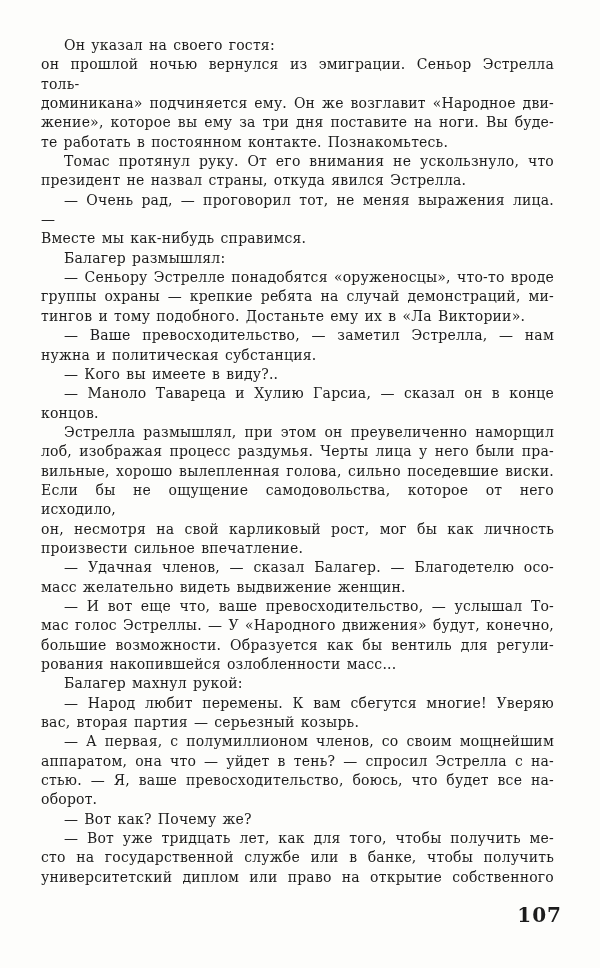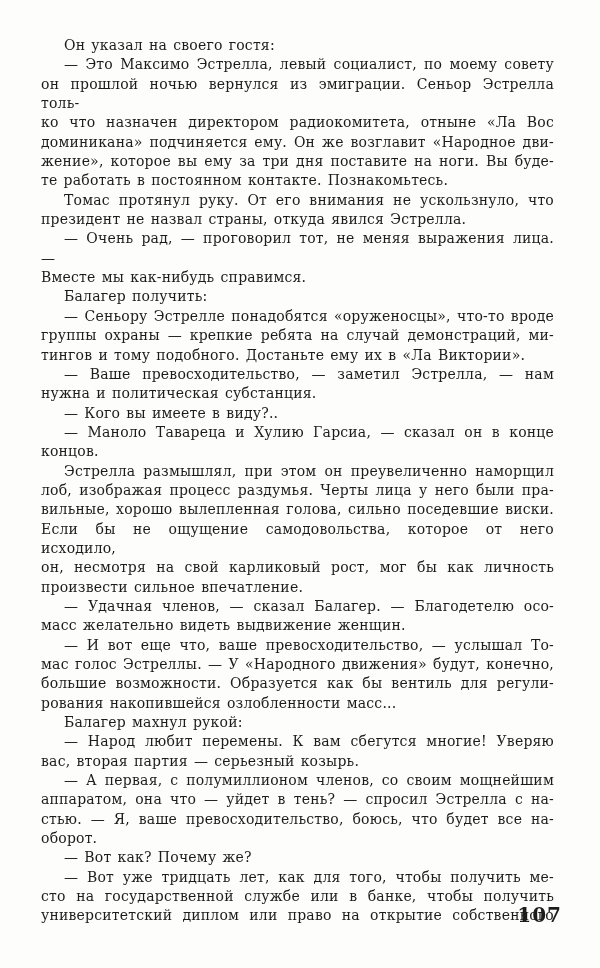--- a/index.html
+++ b/index.html
@@ -56,37 +56,35 @@
 </style>
 </head>
 <body>
 
 <div class="page">
   <div class="text-block" id="text-block">
       <div class="para">
         <div class="line firstline lastline">Он указал на своего гостя:</div>
       </div>
       <div class="para">
-        <div class="line firstline">— Это Максимо Эстрелла, левый социалист, по моему совету</div>
         <div class="line">он прошлой ночью вернулся из эмиграции. Сеньор Эстрелла толь-</div>
-        <div class="line">ко что назначен директором радиокомитета, отныне «Ла Вос</div>
         <div class="line">доминикана» подчиняется ему. Он же возглавит «Народное дви-</div>
         <div class="line">жение», которое вы ему за три дня поставите на ноги. Вы буде-</div>
         <div class="line lastline">те работать в постоянном контакте. Познакомьтесь.</div>
       </div>
       <div class="para">
         <div class="line firstline">Томас протянул руку. От его внимания не ускользнуло, что</div>
         <div class="line lastline">президент не назвал страны, откуда явился Эстрелла.</div>
       </div>
       <div class="para">
         <div class="line firstline">— Очень рад, — проговорил тот, не меняя выражения лица. —</div>
         <div class="line lastline">Вместе мы как-нибудь справимся.</div>
       </div>
       <div class="para">
-        <div class="line firstline lastline">Балагер получить:</div>
+        <div class="line firstline lastline">Балагер размышлял:</div>
       </div>
       <div class="para">
         <div class="line firstline">— Сеньору Эстрелле понадобятся «оруженосцы», что-то вроде</div>
         <div class="line">группы охраны — крепкие ребята на случай демонстраций, ми-</div>
         <div class="line lastline">тингов и тому подобного. Достаньте ему их в «Ла Виктории».</div>
       </div>
       <div class="para">
         <div class="line firstline">— Ваше превосходительство, — заметил Эстрелла, — нам</div>
         <div class="line lastline">нужна и политическая субстанция.</div>
       </div>

